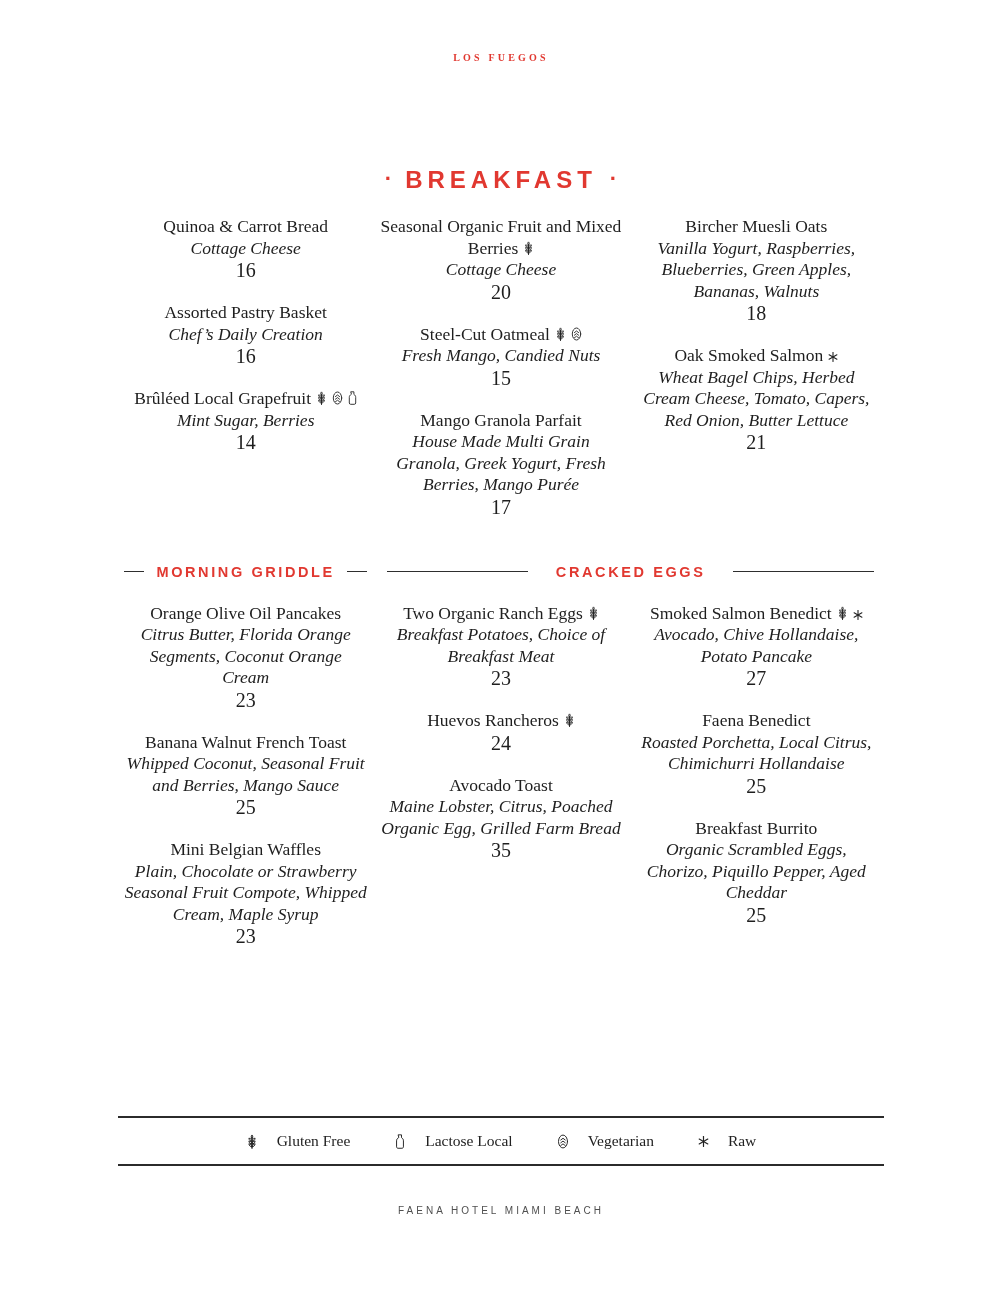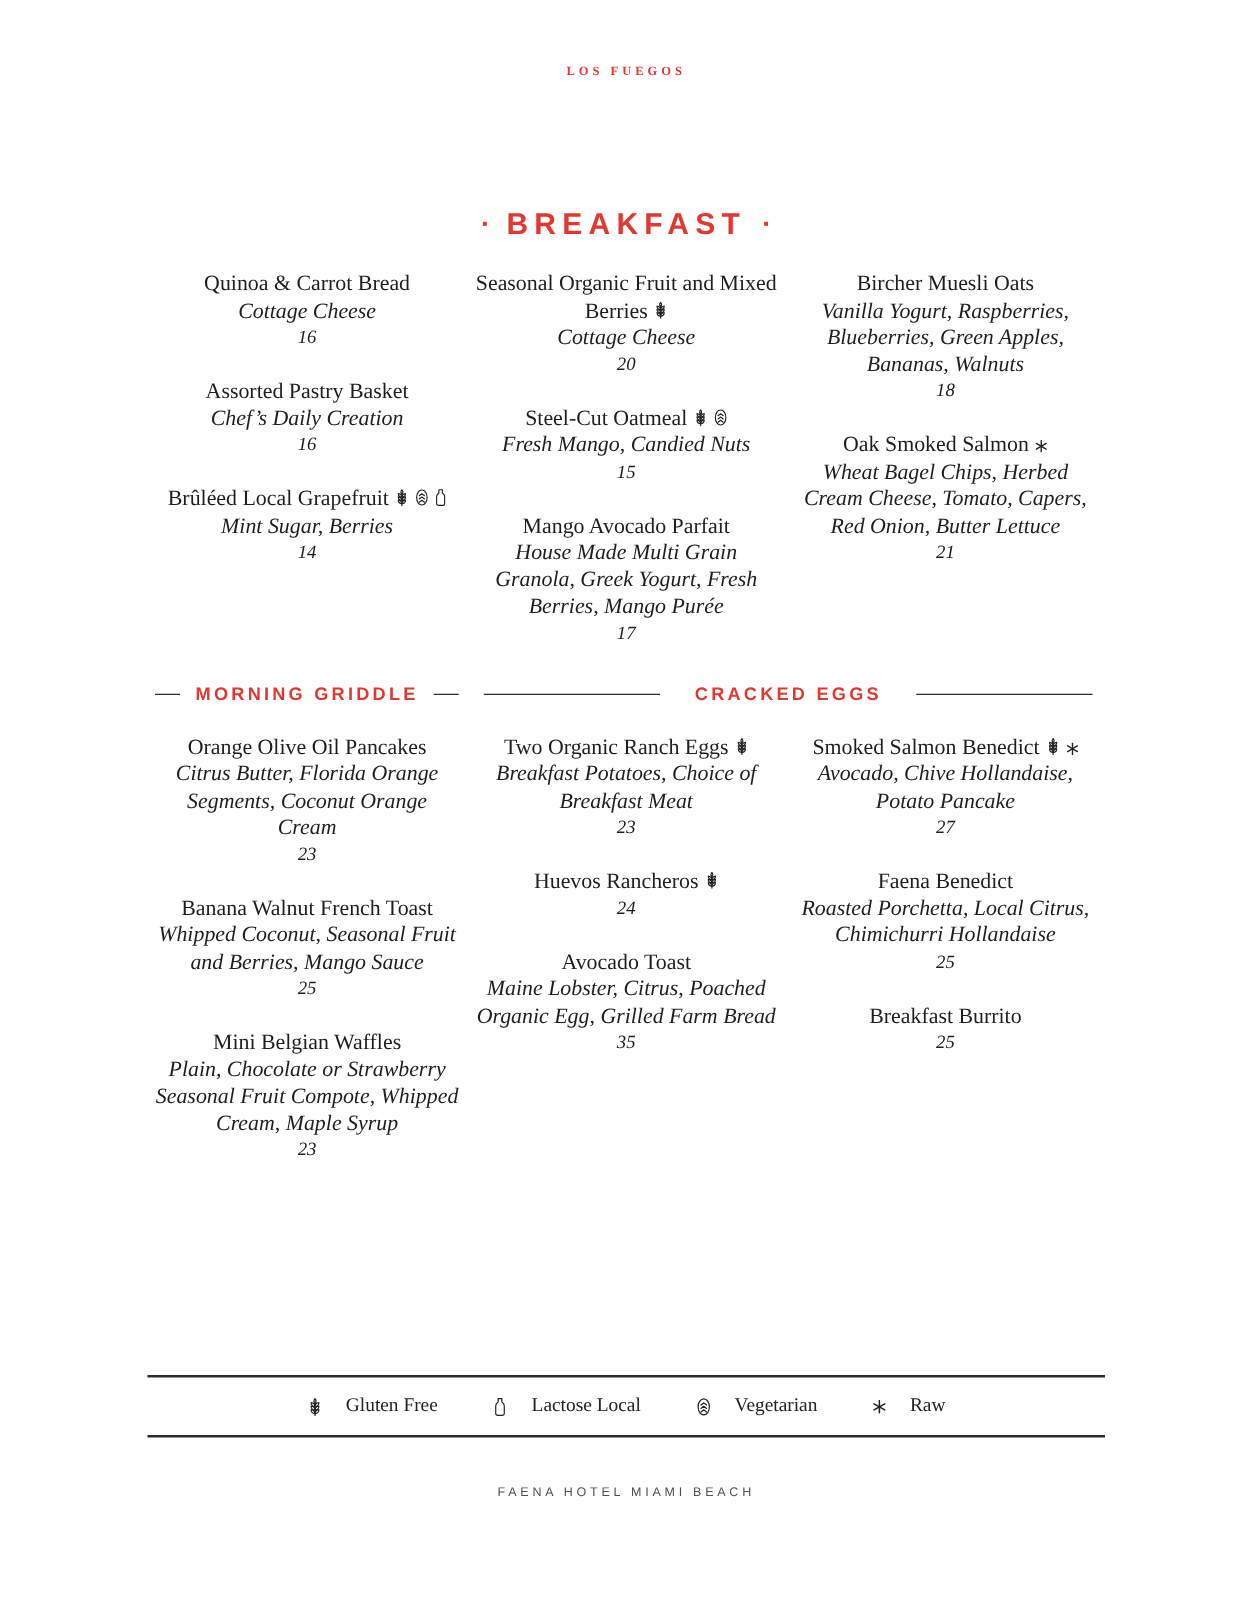--- a/index.html
+++ b/index.html
@@ -40,25 +40,25 @@
     font-weight:700;font-size:14.5px;letter-spacing:2.6px;
     color:var(--accent);line-height:18px;white-space:nowrap;
   }
 
   .menu-row{margin-top:22px;display:flex;align-items:flex-start;}
   .col{width:33.333%;padding:0 6px;text-align:center;}
 
   .item{margin-bottom:21px;}
   .item-name{font-size:17.5px;line-height:21.5px;}
   .item-desc{font-style:italic;font-size:17.5px;line-height:21.5px;}
-  .item-price{font-style:italic;font-size:15px;line-height:22px;}
+  .item-price{font-size:20px;line-height:22px;}
 
   .icons svg{margin-left:5px;vertical-align:-1px;}
 
-  .band2{margin-top:8px;display:flex;align-items:center;}
+  .band2{margin-top:24px;display:flex;align-items:center;}
   .band2-left{width:33.333%;display:flex;align-items:center;gap:12px;padding:0 6px;}
   .band2-right{width:66.666%;display:flex;align-items:center;gap:28px;padding:0 10px 0 14px;}
 
   .legend-band{
     margin-top:148px;
     border-top:2px solid #2b2b2b;border-bottom:2px solid #2b2b2b;
     height:50px;display:flex;align-items:center;justify-content:center;gap:44px;
   }
   .legend-item{display:flex;align-items:center;font-size:15.5px;color:#222;gap:12px;}
   .legend-item .legend-icon{display:inline-flex;margin-right:7px;}
@@ -148,21 +148,21 @@
     </svg><svg width="11" height="14" viewBox="0 0 11 14" fill="none" stroke="#222222" stroke-width="0.9" stroke-linejoin="round" stroke-linecap="round">
       <ellipse cx="5.5" cy="7" rx="4.2" ry="6"></ellipse>
       <path d="M3.4 5.6 L5.5 4 L7.6 5.6"></path>
       <path d="M3.4 8.2 L5.5 6.6 L7.6 8.2"></path>
       <path d="M3.4 10.8 L5.5 9.2 L7.6 10.8"></path>
     </svg></span></div>
           <div class="item-desc">Fresh Mango, Candied Nuts</div>
           <div class="item-price">15</div>
         </div>
         <div class="item">
-          <div class="item-name"><span>Mango Avocado Parfait</span></div>
+          <div class="item-name"><span>Mango Granola Parfait</span></div>
           <div class="item-desc">House Made Multi Grain Granola, Greek Yogurt, Fresh Berries, Mango Purée</div>
           <div class="item-price">17</div>
         </div>
       </div>
     <div class="col">
         <div class="item">
           <div class="item-name"><span>Bircher Muesli Oats</span></div>
           <div class="item-desc">Vanilla Yogurt, Raspberries, Blueberries, Green Apples, Bananas, Walnuts</div>
           <div class="item-price">18</div>
         </div>
@@ -262,20 +262,21 @@
           <div class="item-desc">Avocado, Chive Hollandaise, Potato Pancake</div>
           <div class="item-price">27</div>
         </div>
         <div class="item">
           <div class="item-name"><span>Faena Benedict</span></div>
           <div class="item-desc">Roasted Porchetta, Local Citrus, Chimichurri Hollandaise</div>
           <div class="item-price">25</div>
         </div>
         <div class="item">
           <div class="item-name"><span>Breakfast Burrito</span></div>
+          <div class="item-desc">Organic Scrambled Eggs, Chorizo, Piquillo Pepper, Aged Cheddar</div>
           <div class="item-price">25</div>
         </div>
       </div>
   </div>
 
   <div class="legend-band">
     <span class="legend-item">
       <span class="legend-icon">
           <svg width="11" height="14" viewBox="0 0 11 14" fill="none" stroke="#222222" stroke-width="0.9" stroke-linejoin="round" stroke-linecap="round">
       <line x1="5.5" y1="3.2" x2="5.5" y2="13.6"></line>

